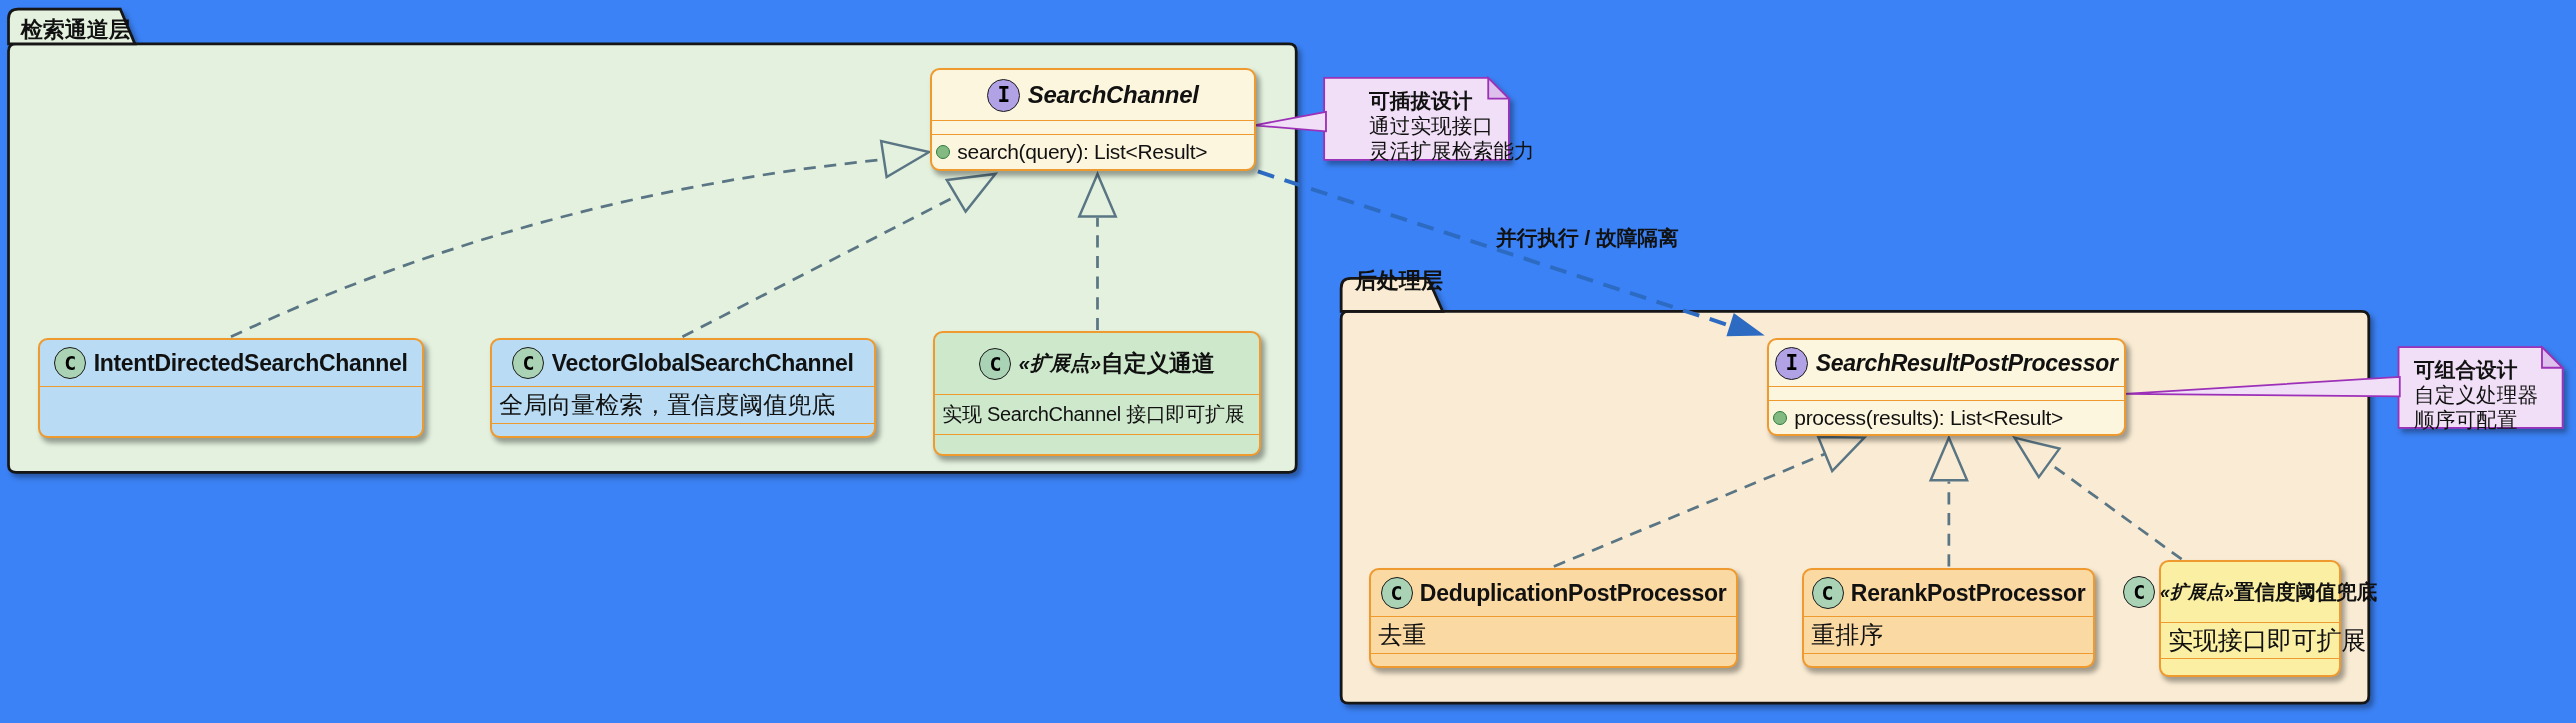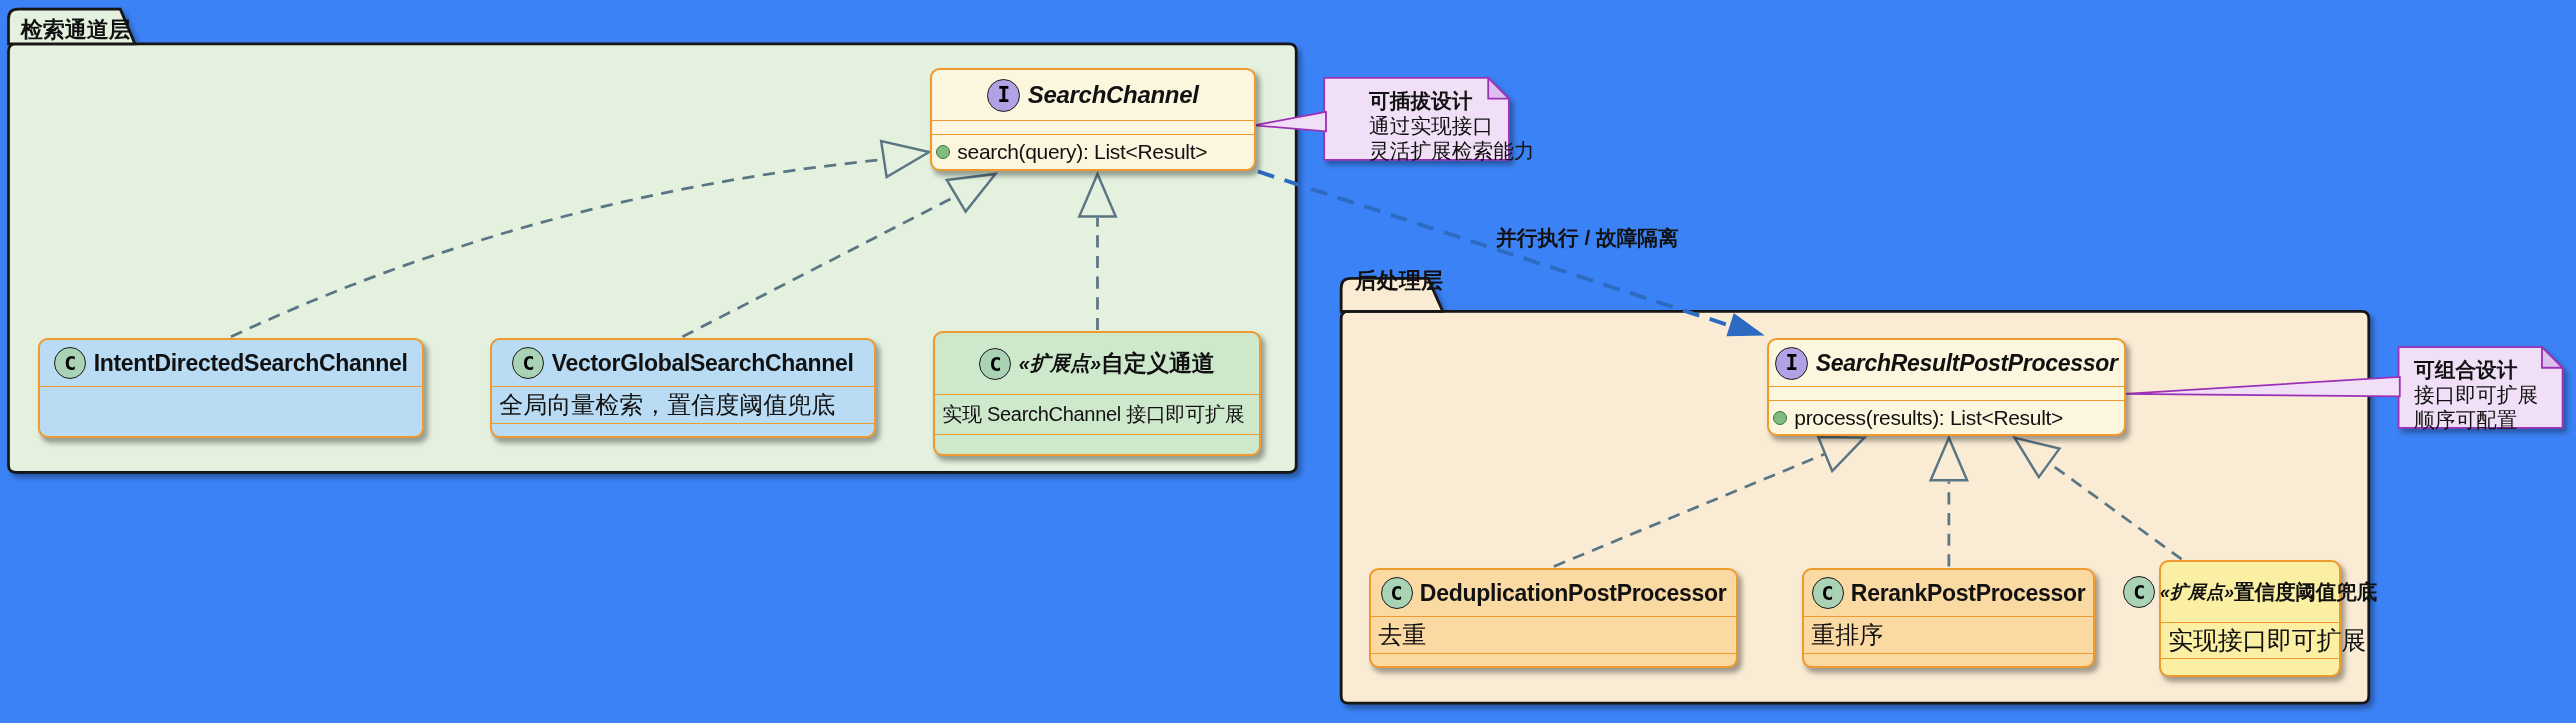--- a/index.html
+++ b/index.html
@@ -193,20 +193,20 @@
     <div class="footer"></div>
   </div>
 
   <div class="note-text" style="left:1340px;top:88px;margin-left:29px;">
     <div class="note-title">可插拔设计</div>
     <div>通过实现接口</div>
     <div>灵活扩展检索能力</div>
   </div>
   <div class="note-text" style="left:2414px;top:357px;">
     <div class="note-title">可组合设计</div>
-    <div>接口即可扩展</div>
+    <div>自定义处理器</div>
     <div>顺序可配置</div>
   </div>
 
   <div class="edge-label" style="left:1496px;top:224px;">并行执行 / 故障隔离</div>
 
 </div>
 
 
 </body></html>

